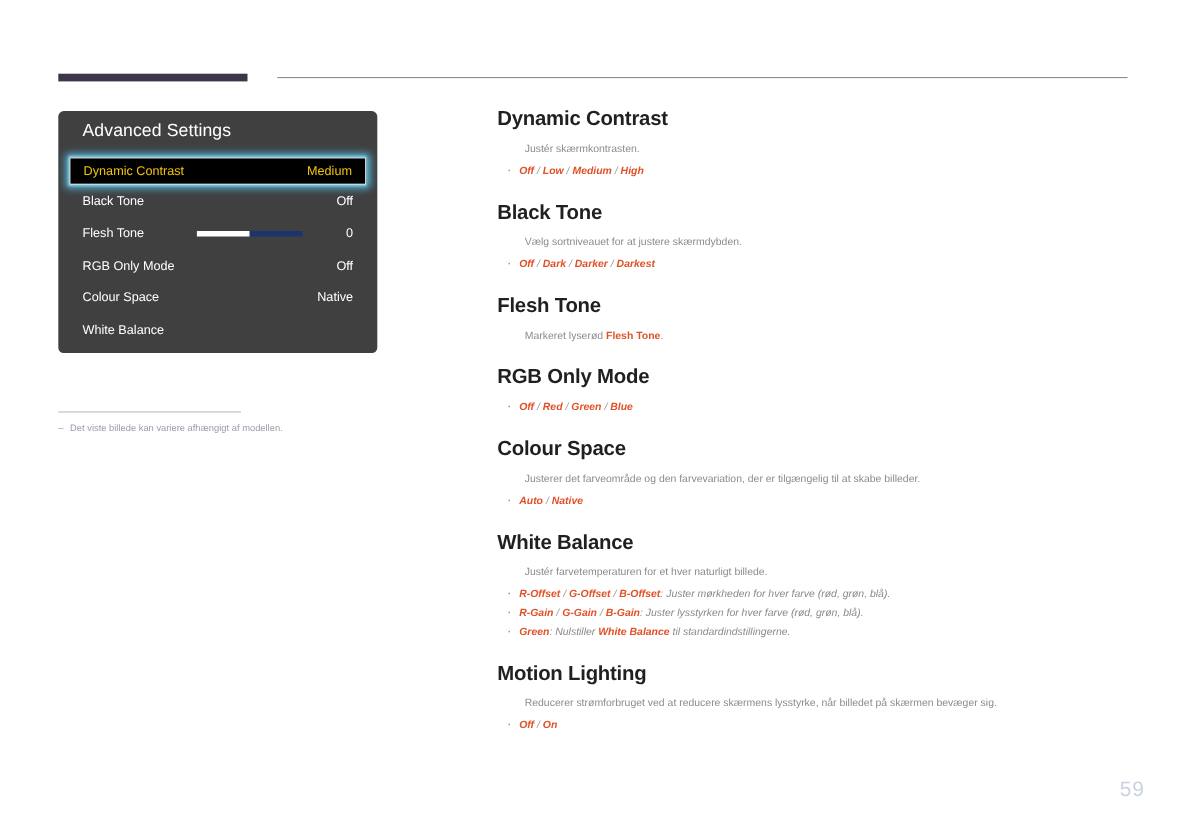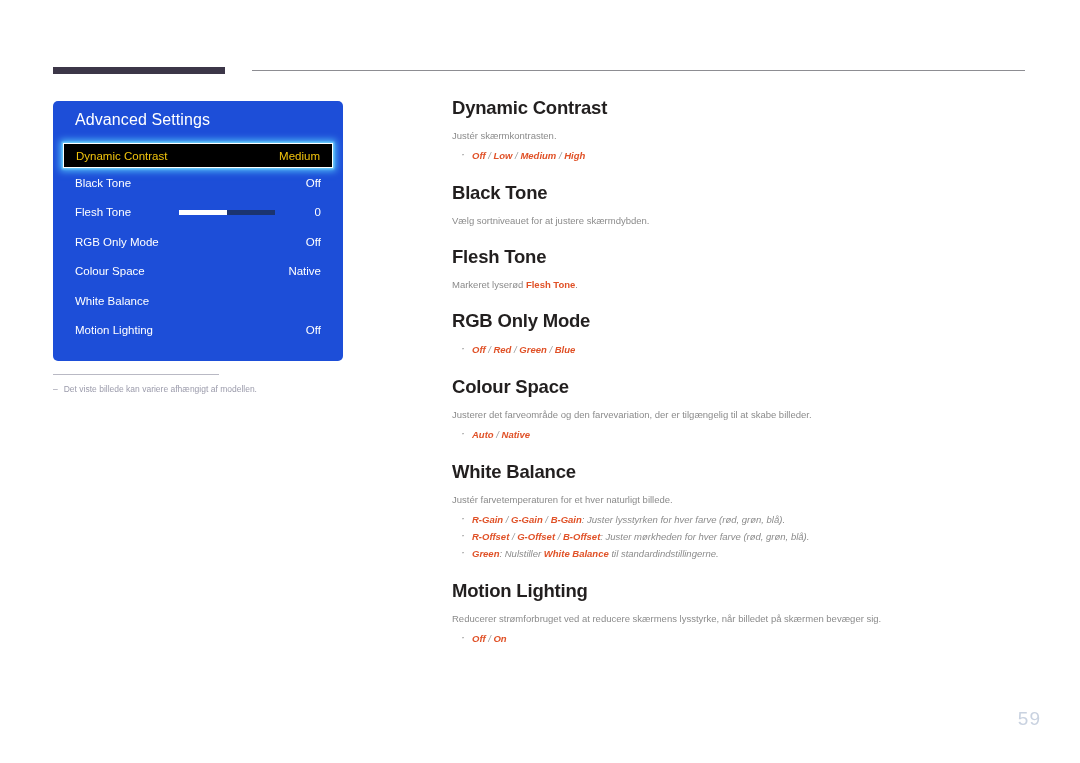--- a/index.html
+++ b/index.html
@@ -36,22 +36,22 @@
     height: 1px;
     background: #8d8d92;
   }
 
   
   .osd-panel {
     position: absolute;
     left: 53px;
     top: 101px;
     width: 290px;
-    height: 260px;
-    background: #1d4ed8;
+    height: 220px;
+    background: #404040;
     border-radius: 5px;
     padding: 0;
   }
 
   .osd-title {
     position: absolute;
     left: 22px;
     top: 10px;
     font-size: 16px;
     color: #ffffff;
@@ -157,20 +157,21 @@
     letter-spacing: -0.2px;
     line-height: 23px;
     margin-bottom: 9px;
   }
 
   p.sec-desc {
     font-size: 9.5px;
     color: #8b8b8b;
     line-height: 15px;
     margin-bottom: 4px;
+    margin-left: 25px;
   }
 
   ul.bullets { list-style: none; }
 
   ul.bullets li {
     position: relative;
     padding-left: 20px;
     font-size: 9.5px;
     line-height: 17px;
     color: #8b8b8b;
@@ -258,20 +259,23 @@
       <div class="section">
         <h2 class="sec-title">Dynamic Contrast</h2>
         <p class="sec-desc">Justér skærmkontrasten.</p>
         <ul class="bullets">
           <li><span class="opt">Off</span><span class="sep"> / </span><span class="opt">Low</span><span class="sep"> / </span><span class="opt">Medium</span><span class="sep"> / </span><span class="opt">High</span></li>
         </ul>
       </div>
       <div class="section">
         <h2 class="sec-title">Black Tone</h2>
         <p class="sec-desc">Vælg sortniveauet for at justere skærmdybden.</p>
+        <ul class="bullets">
+          <li><span class="opt">Off</span><span class="sep"> / </span><span class="opt">Dark</span><span class="sep"> / </span><span class="opt">Darker</span><span class="sep"> / </span><span class="opt">Darkest</span></li>
+        </ul>
       </div>
       <div class="section">
         <h2 class="sec-title">Flesh Tone</h2>
         <p class="sec-desc"><span class="plain">Markeret lyserød </span><span class="opt">Flesh Tone</span><span class="plain">.</span></p>
       </div>
       <div class="section">
         <h2 class="sec-title">RGB Only Mode</h2>
         <ul class="bullets">
           <li><span class="opt">Off</span><span class="sep"> / </span><span class="opt">Red</span><span class="sep"> / </span><span class="opt">Green</span><span class="sep"> / </span><span class="opt">Blue</span></li>
         </ul>
@@ -280,22 +284,22 @@
         <h2 class="sec-title">Colour Space</h2>
         <p class="sec-desc">Justerer det farveområde og den farvevariation, der er tilgængelig til at skabe billeder.</p>
         <ul class="bullets">
           <li><span class="opt">Auto</span><span class="sep"> / </span><span class="opt">Native</span></li>
         </ul>
       </div>
       <div class="section">
         <h2 class="sec-title">White Balance</h2>
         <p class="sec-desc">Justér farvetemperaturen for et hver naturligt billede.</p>
         <ul class="bullets">
+          <li><span class="opt">R-Offset</span><span class="sep"> / </span><span class="opt">G-Offset</span><span class="sep"> / </span><span class="opt">B-Offset</span><span class="plain">: Juster mørkheden for hver farve (rød, grøn, blå).</span></li>
           <li><span class="opt">R-Gain</span><span class="sep"> / </span><span class="opt">G-Gain</span><span class="sep"> / </span><span class="opt">B-Gain</span><span class="plain">: Juster lysstyrken for hver farve (rød, grøn, blå).</span></li>
-          <li><span class="opt">R-Offset</span><span class="sep"> / </span><span class="opt">G-Offset</span><span class="sep"> / </span><span class="opt">B-Offset</span><span class="plain">: Juster mørkheden for hver farve (rød, grøn, blå).</span></li>
           <li><span class="opt">Green</span><span class="plain">: Nulstiller </span><span class="opt">White Balance</span><span class="plain"> til standardindstillingerne.</span></li>
         </ul>
       </div>
       <div class="section">
         <h2 class="sec-title">Motion Lighting</h2>
         <p class="sec-desc">Reducerer strømforbruget ved at reducere skærmens lysstyrke, når billedet på skærmen bevæger sig.</p>
         <ul class="bullets">
           <li><span class="opt">Off</span><span class="sep"> / </span><span class="opt">On</span></li>
         </ul>
       </div>

